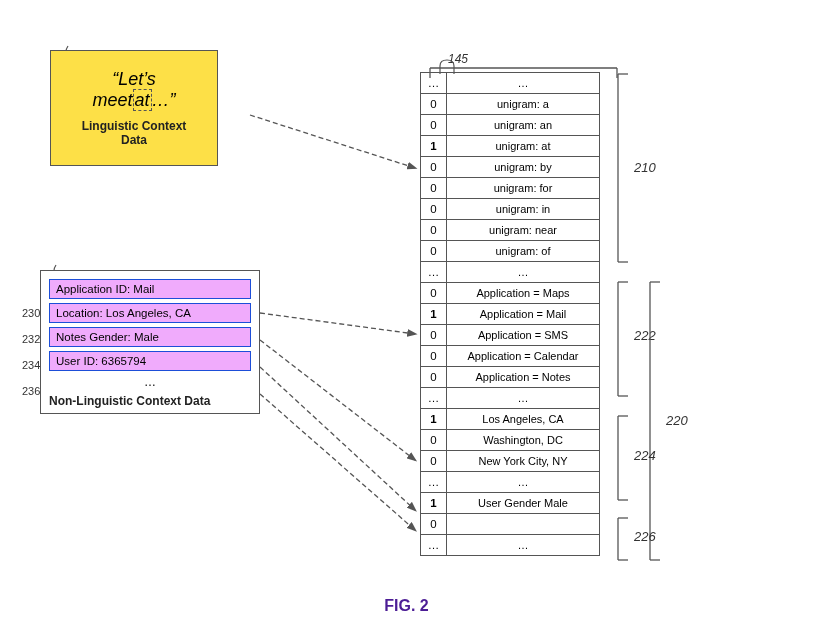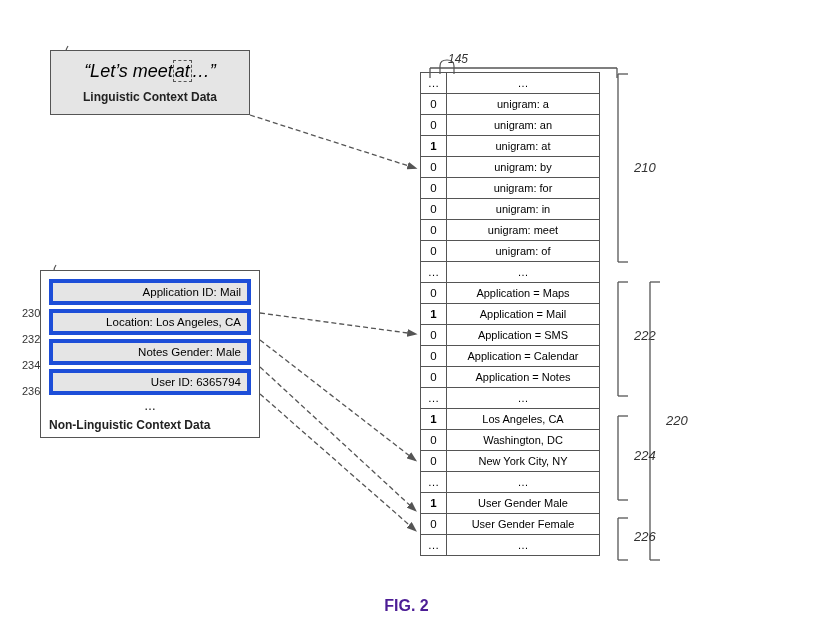--- a/index.html
+++ b/index.html
@@ -18,24 +18,24 @@
       width: 813px;
       height: 637px;
       background: #fff;
     }
 
     
     .linguistic-box {
       position: absolute;
       top: 50px;
       left: 50px;
-      width: 200px;
+      width: 168px;
       border: 1.5px solid #555;
-      background: #e5e5e5;
-      padding: 10px;
+      background: #fde047;
+      padding: 18px;
     }
     .at-highlight {
       border: 1.5px dashed #555;
       padding: 0 1px;
     }
     .linguistic-label {
       font-weight: bold;
       text-align: center;
       font-size: 12px;
       color: #222;
@@ -45,25 +45,25 @@
     .nonlinguistic-box {
       position: absolute;
       top: 270px;
       left: 40px;
       width: 220px;
       border: 1.5px solid #555;
       background: #fff;
       padding: 8px 8px 5px 8px;
     }
     .context-row {
-      border: 4px solid #1d4ed8;
+      border: 1px solid #1d4ed8;
       padding: 3px 6px;
       margin-bottom: 4px;
-      text-align: right;
-      background: #e5e5e5;
+      text-align: left;
+      background: #f0abfc;
       font-size: 11.5px;
     }
     .context-dots {
       text-align: center;
       font-size: 12px;
       margin: 3px 0;
     }
     .nonlinguistic-label {
       font-weight: bold;
       font-size: 12px;
@@ -213,21 +213,21 @@
     <div class="ft-row">
       <div class="ft-cell-num">0</div>
       <div class="ft-cell-text">unigram: for</div>
     </div>
     <div class="ft-row">
       <div class="ft-cell-num">0</div>
       <div class="ft-cell-text">unigram: in</div>
     </div>
     <div class="ft-row">
       <div class="ft-cell-num">0</div>
-      <div class="ft-cell-text">unigram: meet</div>
+      <div class="ft-cell-text">unigram: near</div>
     </div>
     <div class="ft-row">
       <div class="ft-cell-num">0</div>
       <div class="ft-cell-text">unigram: of</div>
     </div>
 
     <div class="ft-row">
       <div class="ft-cell-num">…</div>
       <div class="ft-cell-text">…</div>
     </div>
@@ -275,21 +275,20 @@
       <div class="ft-cell-num">…</div>
       <div class="ft-cell-text">…</div>
     </div>
 
     <div class="ft-row">
       <div class="ft-cell-num" style="font-weight:bold;">1</div>
       <div class="ft-cell-text">User Gender Male</div>
     </div>
     <div class="ft-row">
       <div class="ft-cell-num">0</div>
-      <div class="ft-cell-text">User Gender Female</div>
     </div>
 
     <div class="ft-row">
       <div class="ft-cell-num">…</div>
       <div class="ft-cell-text">…</div>
     </div>
   </div>
 
   <svg class="arrows-svg">
 

